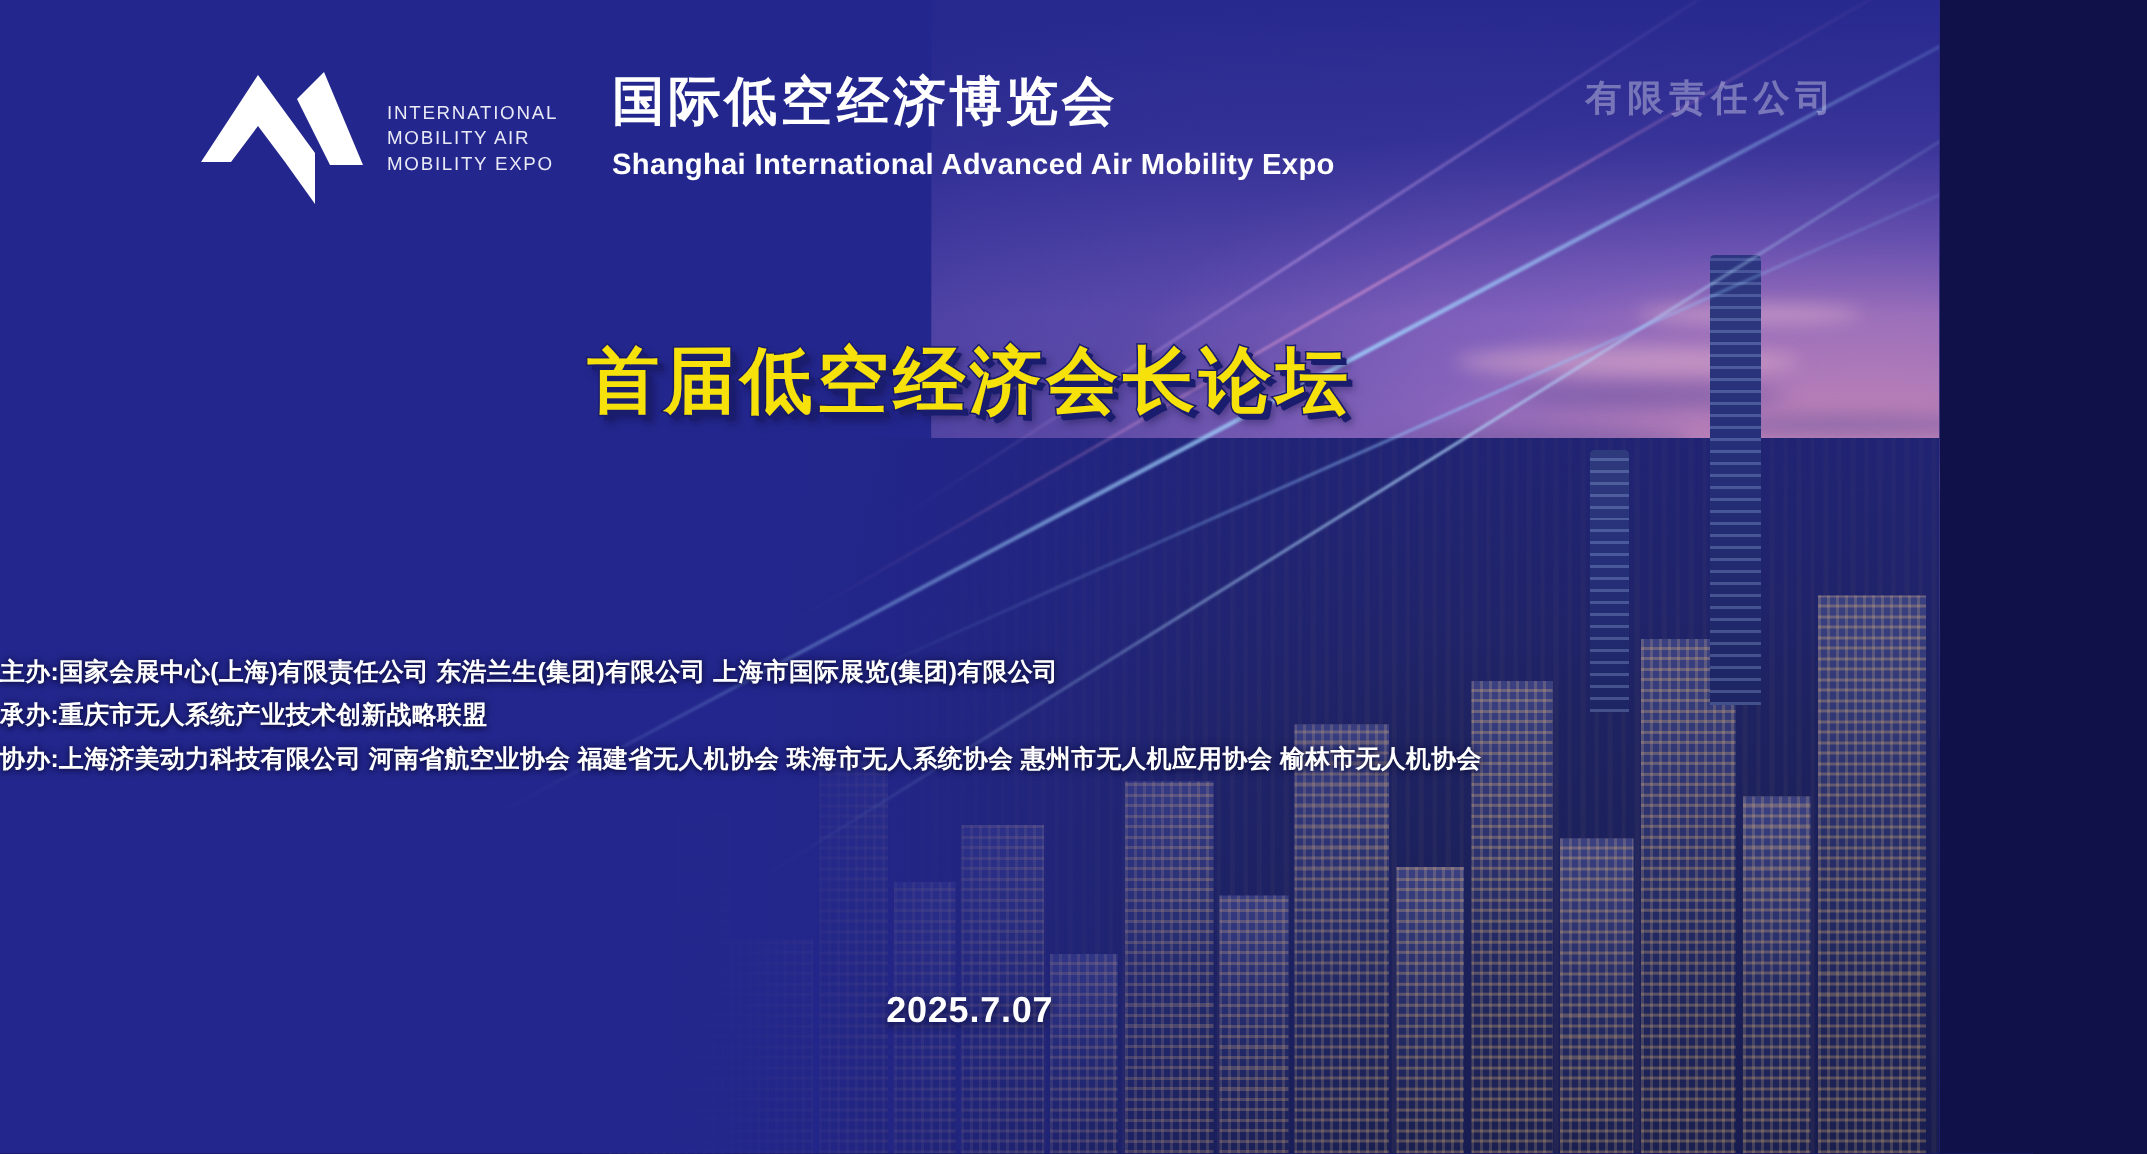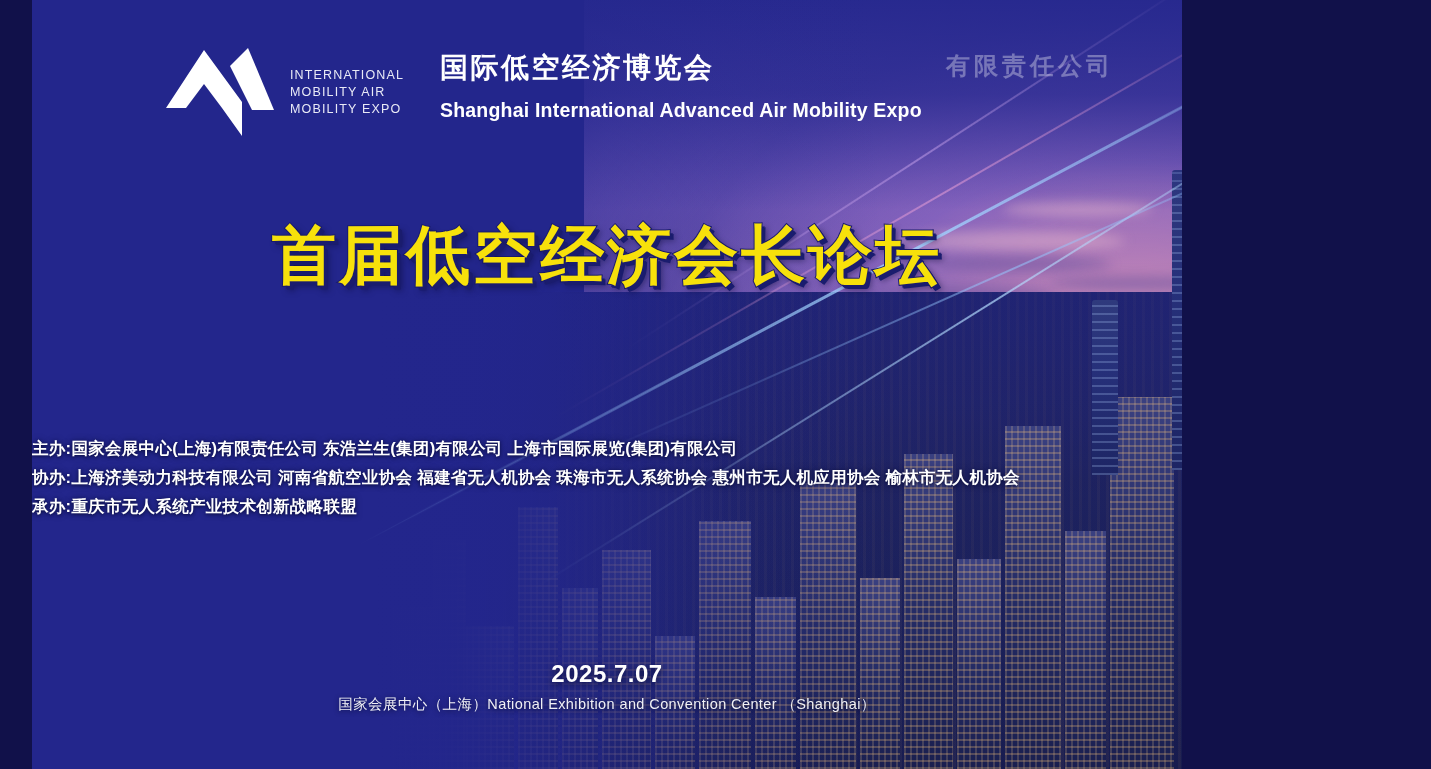--- a/index.html
+++ b/index.html
@@ -1,21 +1,20 @@
 <!DOCTYPE html>
 <html><head>
 <meta charset="utf-8">
 <style>
   html,body{margin:0;padding:0;background:#11114a;}
   *{box-sizing:border-box;}
   .stage{
-    position:relative;width:1150px;height:769px;overflow:hidden;
+    position:relative;width:1293px;height:769px;overflow:hidden;
     background:#23268c;
     font-family:"Liberation Sans","DejaVu Sans",sans-serif;
-    margin-left:32px;
   }
 
   
   .bg-base{position:absolute;inset:0;background:#23268c;}
 
   
   .bg-sky{
     position:absolute;left:48%;top:0;width:52%;height:64%;
     background:
       radial-gradient(130% 120% at 92% 78%, rgba(255,188,196,.88) 0%, rgba(226,150,190,.62) 18%, rgba(150,108,200,.48) 38%, rgba(60,52,150,.18) 62%, rgba(35,38,140,0) 80%),
@@ -69,36 +68,36 @@
   
   .streaks{position:absolute;inset:0;overflow:hidden;pointer-events:none;}
   .streak{position:absolute;transform-origin:0 0;border-radius:50%;filter:blur(.6px);}
 
   
   .header{position:absolute;left:0;top:0;width:100%;height:175px;}
   .logo-wrap{position:absolute;left:132px;top:48px;display:flex;align-items:center;gap:14px;}
   .logo-mark{width:112px;height:88px;}
   .logo-txt{color:#e9eaf6;font-size:12.5px;line-height:17px;letter-spacing:1.15px;font-weight:400;}
   .hdr-title{position:absolute;left:408px;top:46px;}
-  .hdr-cn{color:#ffffff;font-size:28px;font-weight:bold;letter-spacing:2.5px;line-height:44px;white-space:nowrap;}
+  .hdr-cn{color:#ffffff;font-size:35px;font-weight:bold;letter-spacing:2.5px;line-height:44px;white-space:nowrap;}
   .hdr-en{color:#ffffff;font-size:19.5px;font-weight:bold;letter-spacing:.2px;line-height:28px;margin-top:6px;white-space:nowrap;}
 
   .slogan{position:absolute;right:68px;top:47px;text-align:right;
     color:rgba(255,255,255,.34);font-size:24px;font-weight:bold;letter-spacing:4px;line-height:38px;}
 
   
   .main-titles{position:absolute;left:0;top:212px;width:100%;text-align:center;}
   .mt-line{
     color:#F7E10B;font-weight:bold;white-space:nowrap;
     -webkit-text-stroke:2px #1a1c6e;
     paint-order:stroke fill;
     text-shadow:
       4px 4px 0 #1a1c6e, 3px 3px 0 #1a1c6e, 5px 5px 6px rgba(10,10,50,.5);
   }
-  .mt-line.l1{font-size:64px;letter-spacing:3px;line-height:86px;}
+  .mt-line.l1{font-size:48px;letter-spacing:3px;line-height:86px;}
   .mt-line.l2{font-size:78px;letter-spacing:2px;line-height:92px;margin-top:2px;}
 
   
   .orgs{position:absolute;left:0;top:434px;width:100%;text-align:left;color:#ffffff;}
   .org-line{font-size:16.5px;font-weight:bold;line-height:29px;letter-spacing:.3px;white-space:nowrap;
     text-shadow:0 1px 3px rgba(12,14,60,.9),0 0 6px rgba(12,14,60,.7);}
 
   
   .footer{position:absolute;left:0;top:658px;width:100%;text-align:center;color:#ffffff;}
   .f-date{font-size:24px;font-weight:bold;letter-spacing:.5px;line-height:32px;
@@ -195,22 +194,21 @@
       <div>有限责任公司</div>
     </div>
   </div>
 
   <div class="main-titles">
     <div class="mt-line l1">首届低空经济会长论坛</div>
   </div>
 
   <div class="orgs">
     <div class="org-line">主办:国家会展中心(上海)有限责任公司  东浩兰生(集团)有限公司  上海市国际展览(集团)有限公司</div>
+    <div class="org-line">承办:重庆市无人系统产业技术创新战略联盟</div>
     <div class="org-line">协办:上海济美动力科技有限公司  河南省航空业协会  福建省无人机协会  珠海市无人系统协会  惠州市无人机应用协会  榆林市无人机协会</div>
-    <div class="org-line">承办:重庆市无人系统产业技术创新战略联盟</div>
   </div>
 
   <div class="footer">
     <div class="f-date">2025.7.07</div>
-    <div class="f-venue">国家会展中心（上海）National Exhibition and Convention Center （Shanghai）</div>
   </div>
 
 </div>
 
 </body></html>

